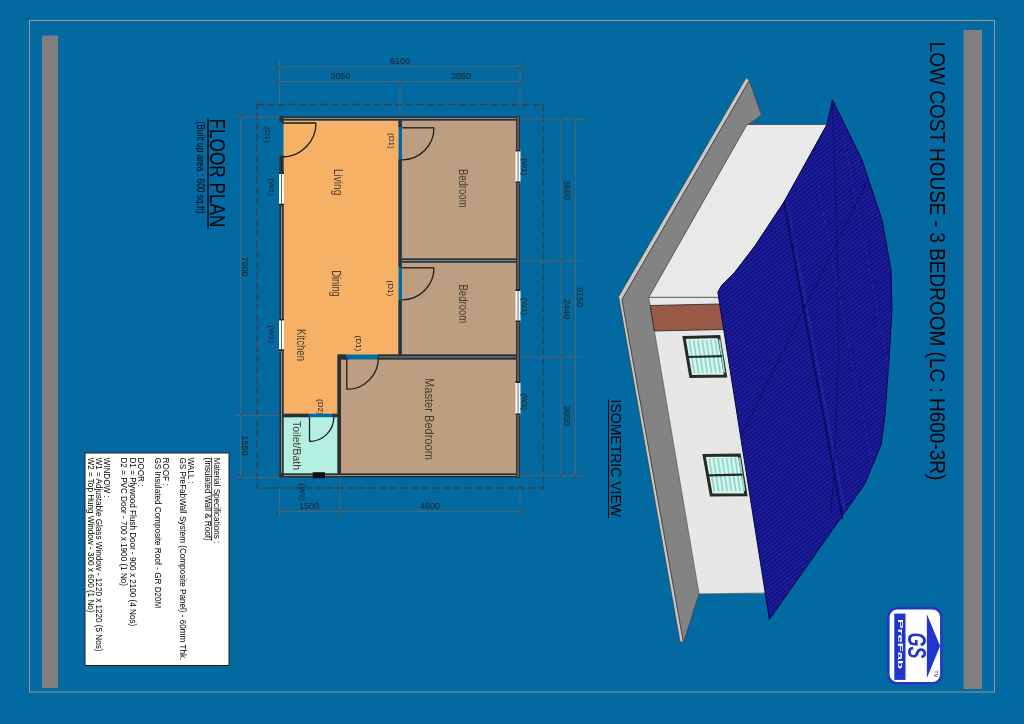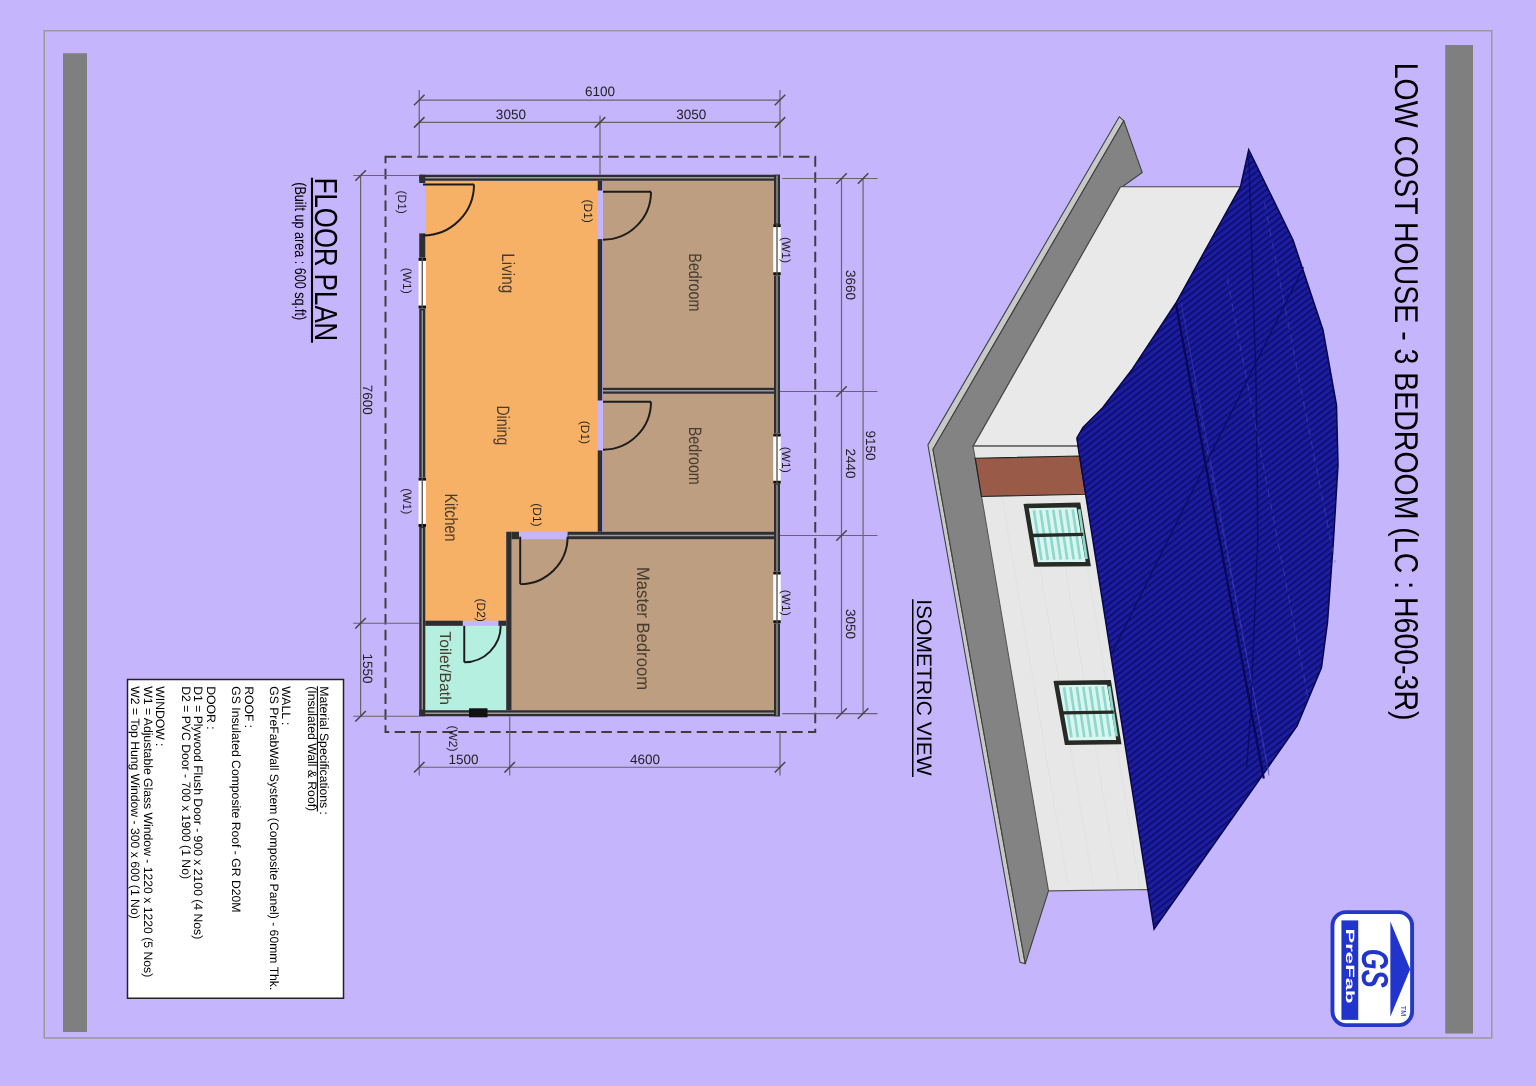--- a/index.html
+++ b/index.html
@@ -1,16 +1,16 @@
 <!DOCTYPE html>
 <html><head>
 <meta charset="utf-8">
 <style>
   html,body{margin:0;padding:0;background:#ffffff;}
-  #page{position:relative;width:1024px;height:724px;background:#c4b5fd;overflow:hidden;
+  #page{position:relative;width:1024px;height:724px;background:#0369a1;overflow:hidden;
         font-family:"Liberation Sans", sans-serif;}
   svg text{font-family:"Liberation Sans", sans-serif;}
 </style>
 </head>
 <body>
 <div id="page">
 <svg width="1024" height="724" viewBox="0 0 1024 724">
 <defs>
   <pattern id="ribs" patternUnits="userSpaceOnUse" width="3.4" height="12" patternTransform="rotate(52)">
     <rect width="3.4" height="12" fill="#1d1da4"></rect>

